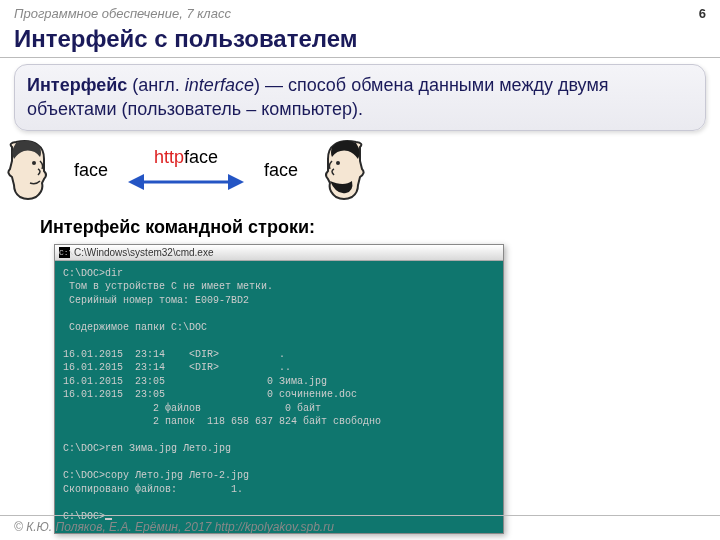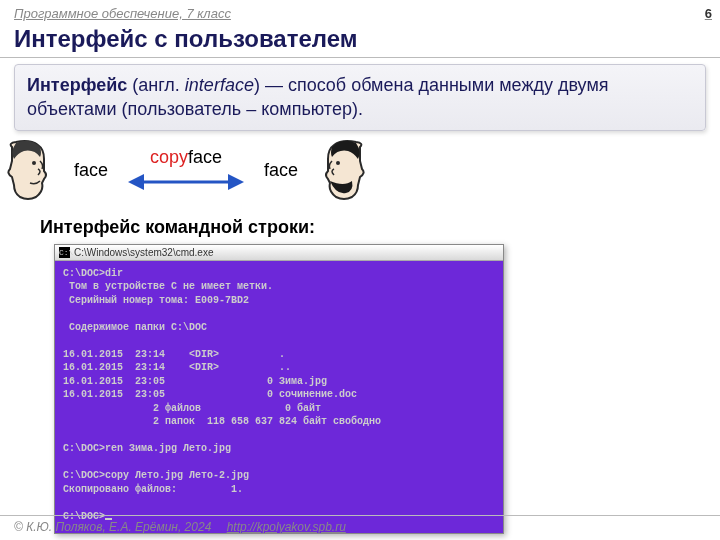--- a/index.html
+++ b/index.html
@@ -8,38 +8,37 @@
     height: 540px;
     font-family: Arial, sans-serif;
     background: #ffffff;
     position: relative;
     overflow: hidden;
   }
   .header-bar {
     font-size: 13px;
     color: #888;
     font-style: italic;
-    padding: 6px 8px 2px 14px;
+    padding: 6px 14px 2px 14px;
     display: flex;
     justify-content: space-between;
-    text-decoration: underline;
   }
   .page-num { font-style: normal; font-weight: bold; color: #333; }
   .title {
     font-size: 24px;
     font-weight: bold;
     color: #1a1a5a;
     padding: 2px 2px 4px 14px;
   }
   .hr { border-bottom: 1px solid #bbb; margin: 0 0 6px 0; }
   .defbox {
     margin: 0 14px 8px 14px;
     background: linear-gradient(#f4f4f8,#eaeaf0);
     border: 1px solid #c8c8d4;
-    border-radius: 4px;
+    border-radius: 13px;
     padding: 8px 12px;
     font-size: 18px;
     color: #1a1a5a;
     line-height: 1.35;
     box-shadow: 1px 2px 4px rgba(0,0,0,0.15);
   }
   .defbox .bold { font-weight: bold; }
   .defbox .ital { font-style: italic; }
   .diagram {
     display: flex;
@@ -86,37 +85,36 @@
     border-bottom: 1px solid #aaa;
   }
   .cmd-icon {
     width: 11px; height: 11px;
     background: #000; color: #ccc;
     font-size: 8px; line-height: 11px;
     text-align: center;
     font-family: "Courier New", monospace;
   }
   .cmd-body {
-    background: #6d28d9;
+    background: #0f766e;
     color: #ccc;
     padding: 6px 8px 10px 8px;
     line-height: 1.35;
     white-space: pre;
-    font-weight: bold;
   }
   .footer {
     position: absolute;
     bottom: 0; left: 0; right: 0;
     border-top: 1px solid #bbb;
     padding: 4px 14px 6px 14px;
     font-size: 12px;
     color: #888;
     font-style: italic;
   }
-  .footer .link { margin-left: 12px; text-decoration: underline; }
+  .footer .link { margin-left: 0; }
   .cursor {
     display: inline-block;
     width: 7px; height: 2px;
     background: #ccc;
     vertical-align: -1px;
   }
 </style>
 </head>
 <body>
 
@@ -138,21 +136,21 @@
     <path d="M16 4 Q30 -2 40 8 Q42 14 40 18 Q34 10 24 12 Q18 14 14 20 Q10 12 16 4 Z" fill="#3a3a3a"></path>
     <circle cx="34" cy="24" r="2" fill="#2a2a2a"></circle>
     <path d="M38 30 Q42 32 38 36" fill="none" stroke="#2a2a2a" stroke-width="1.5"></path>
     <path d="M30 44 Q36 46 40 42" fill="none" stroke="#2a2a2a" stroke-width="1.5"></path>
     <path d="M40 22 Q44 26 42 30" fill="#e8d4b8" stroke="#2a2a2a" stroke-width="1.5"></path>
   </svg>
   <span class="facelabel">face</span>
 
   <div class="arrow-box">
     <div class="interface-word">
-      <span class="red">copy</span><span class="black">face</span>
+      <span class="red">http</span><span class="black">face</span>
     </div>
     <svg class="arrow-svg" viewBox="0 0 120 24">
       <line x1="14" y1="12" x2="106" y2="12" stroke="#2455c4" stroke-width="3"></line>
       <polygon points="2,12 18,4 18,20" fill="#2455c4"></polygon>
       <polygon points="118,12 102,4 102,20" fill="#2455c4"></polygon>
     </svg>
   </div>
 
   <span class="facelabel">face</span>
   <svg class="face-svg" viewBox="0 0 56 64">
@@ -187,15 +185,15 @@
 <span></span>
 <span>C:\DOC&gt;ren Зима.jpg Лето.jpg</span>
 <span></span>
 <span>C:\DOC&gt;copy Лето.jpg Лето-2.jpg</span>
 <span>Скопировано файлов:         1.</span>
 <span></span>
 <span>C:\DOC&gt;</span><span class="cursor"></span></div>
 </div>
 
 <div class="footer">
-  <span>© К.Ю. Поляков, Е.А. Ерёмин, 2024</span>
+  <span>© К.Ю. Поляков, Е.А. Ерёмин, 2017</span>
   <span class="link">http://kpolyakov.spb.ru</span>
 </div>
 
 </body></html>

